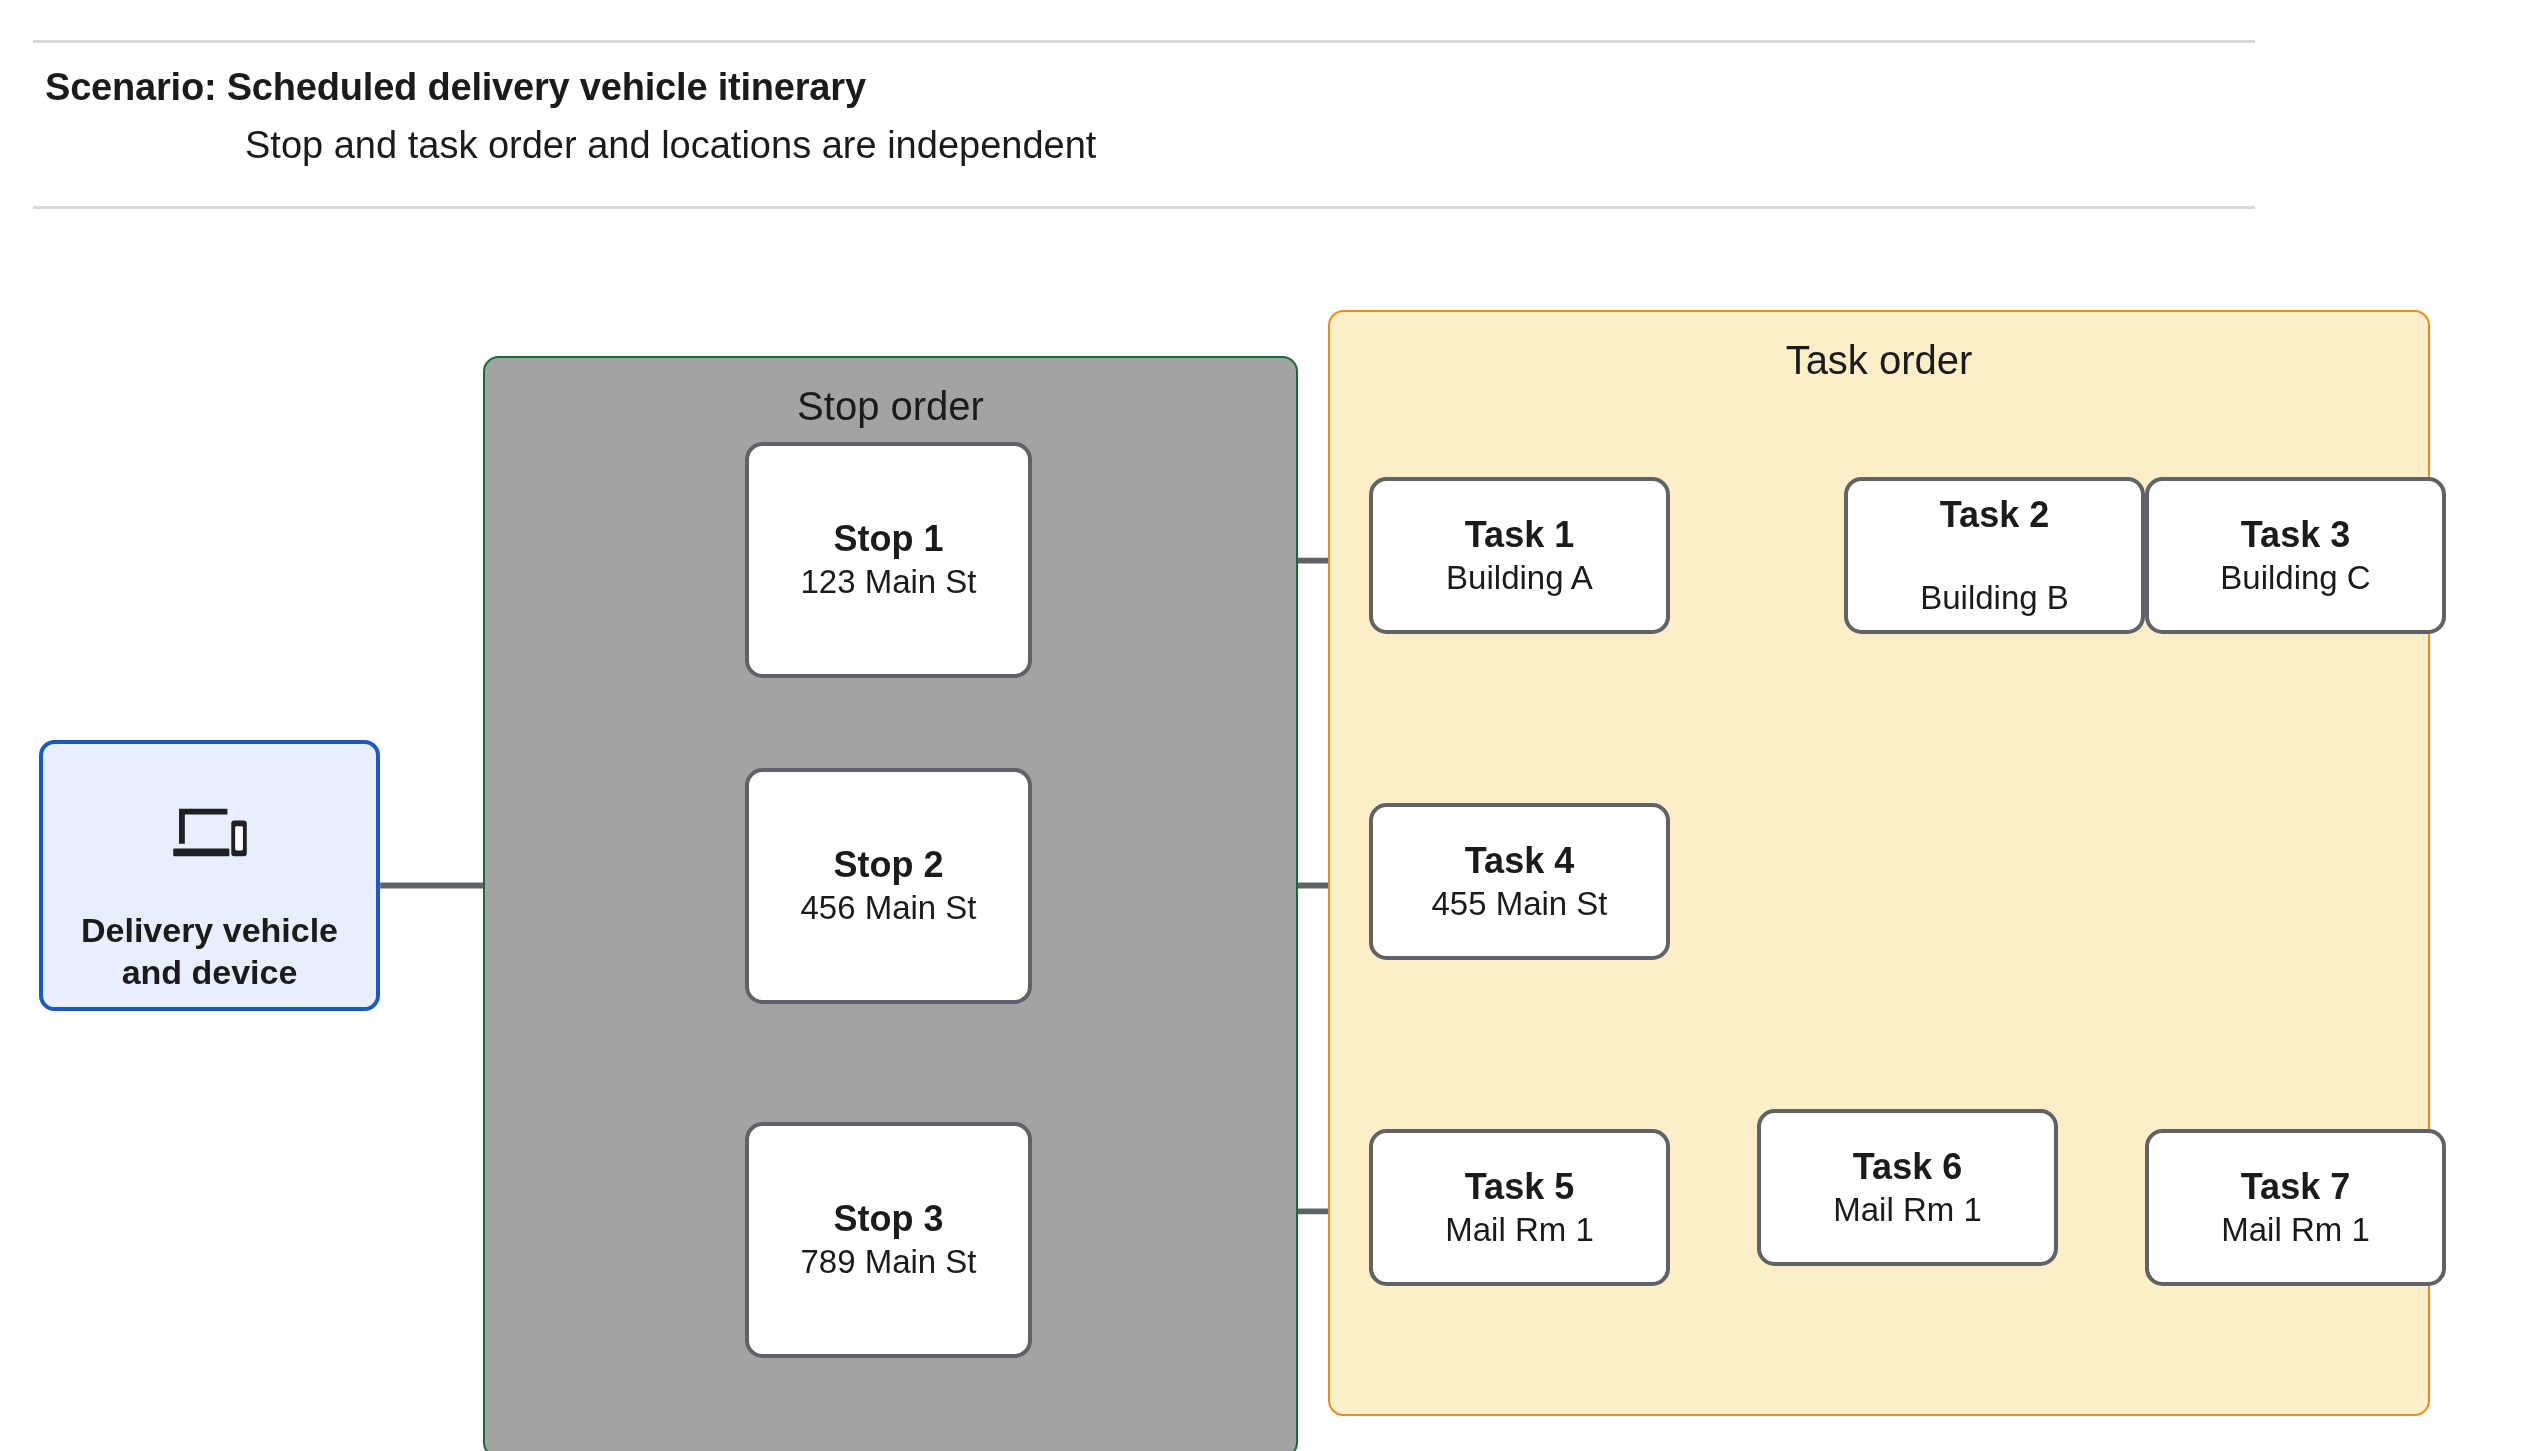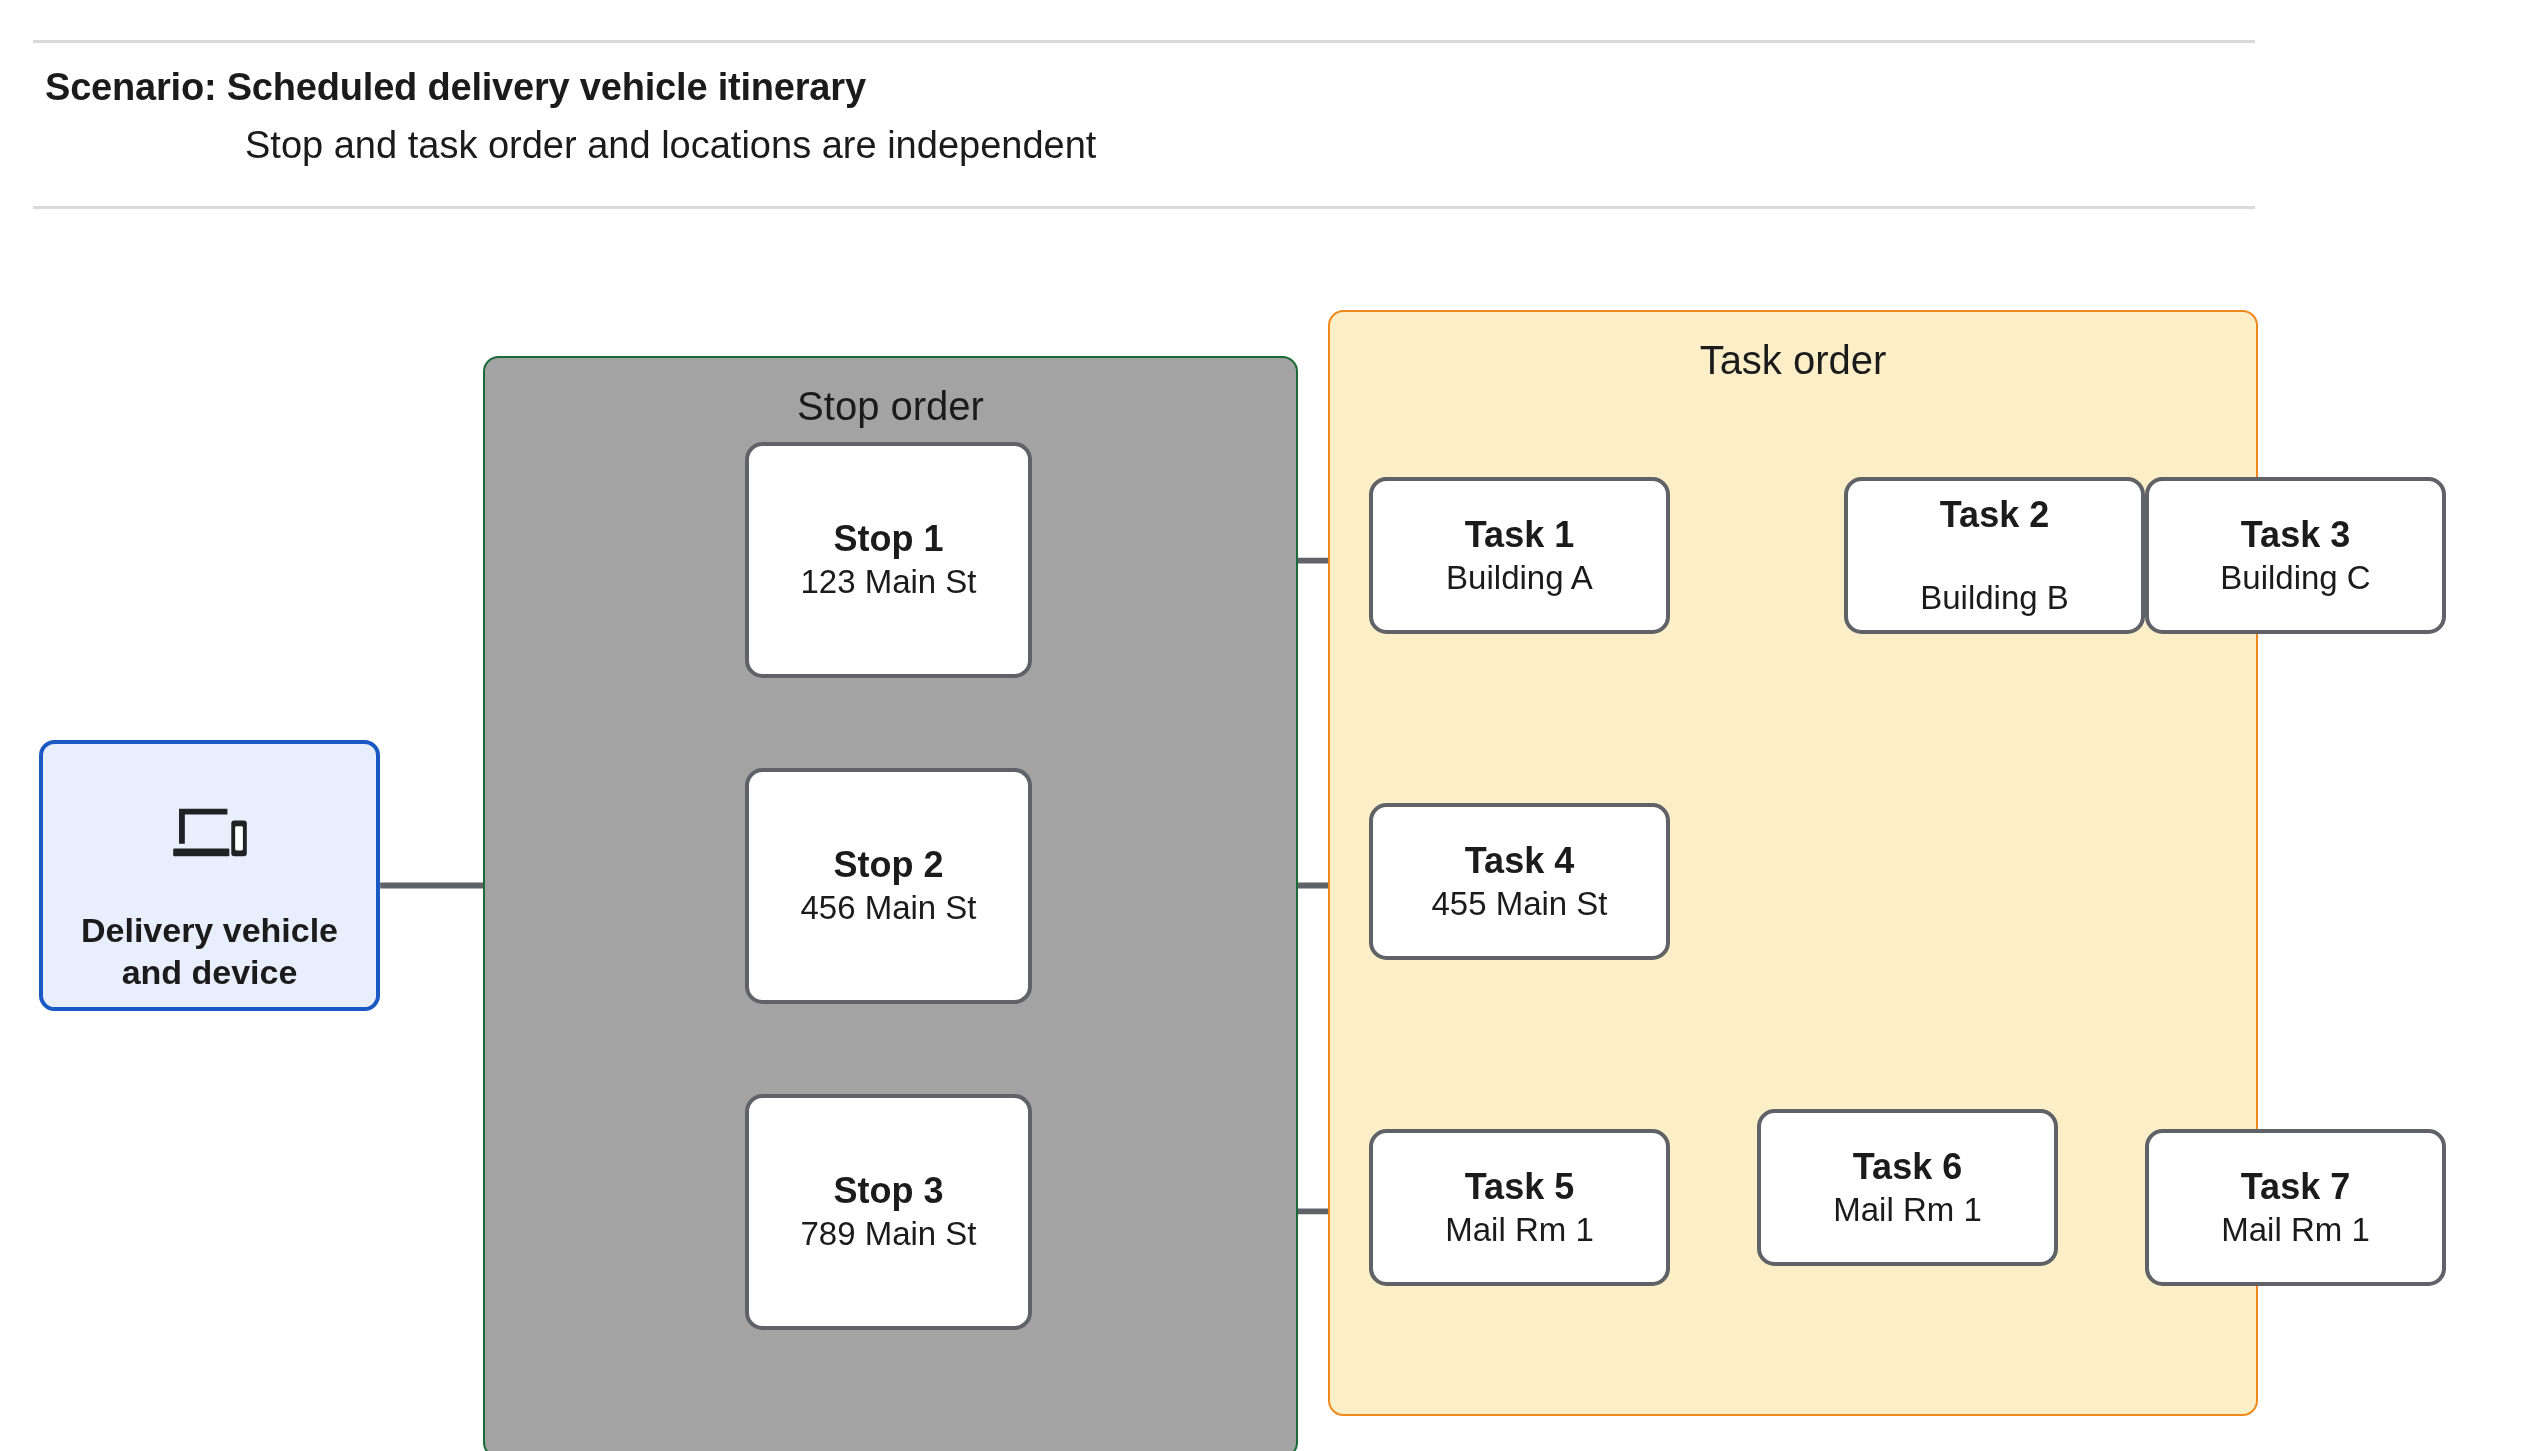--- a/index.html
+++ b/index.html
@@ -63,21 +63,21 @@
     top: 312px;
     width: 815px;
     height: 1102px;
     background: #a3a3a3;
     border: 2.9px solid #1b6b3a;
     margin-top: 44px;
   }
   #task-order-panel {
     left: 1328px;
     top: 310px;
-    width: 930px;
+    width: 1102px;
     height: 1106px;
     background: #fcefc8;
     border: 2.9px solid #f0891b;
   }
   .panel-title {
     position: absolute;
     left: 0;
     right: 0;
     text-align: center;
     font-size: 40px;
@@ -148,21 +148,21 @@
     font-size: 33px;
     font-weight: 400;
     color: #1b1b1b;
     line-height: 1.2;
     margin-top: 1.9px;
   }
 
   .stop-node { width: 287px; height: 236px; }
   #stop-1 { left: 745px; top: 442px; }
   #stop-2 { left: 745px; top: 768px; }
-  #stop-3 { left: 745px; top: 1094px; }
+  #stop-3 { left: 745px; top: 1122px; }
 
   .task-node { width: 301px; height: 157px; text-align: center; }
   #task-1 { left: 1369px; top: 477px; }
   #task-2 { left: 1844px; top: 477px; gap: 40px; }
   #task-3 { left: 2145px; top: 477px; }
   #task-4 { left: 1369px; top: 803px; }
   #task-5 { left: 1369px; top: 1129px; }
   #task-6 { left: 1757px; top: 1109px; }
   #task-7 { left: 2145px; top: 1129px; }
 </style>

